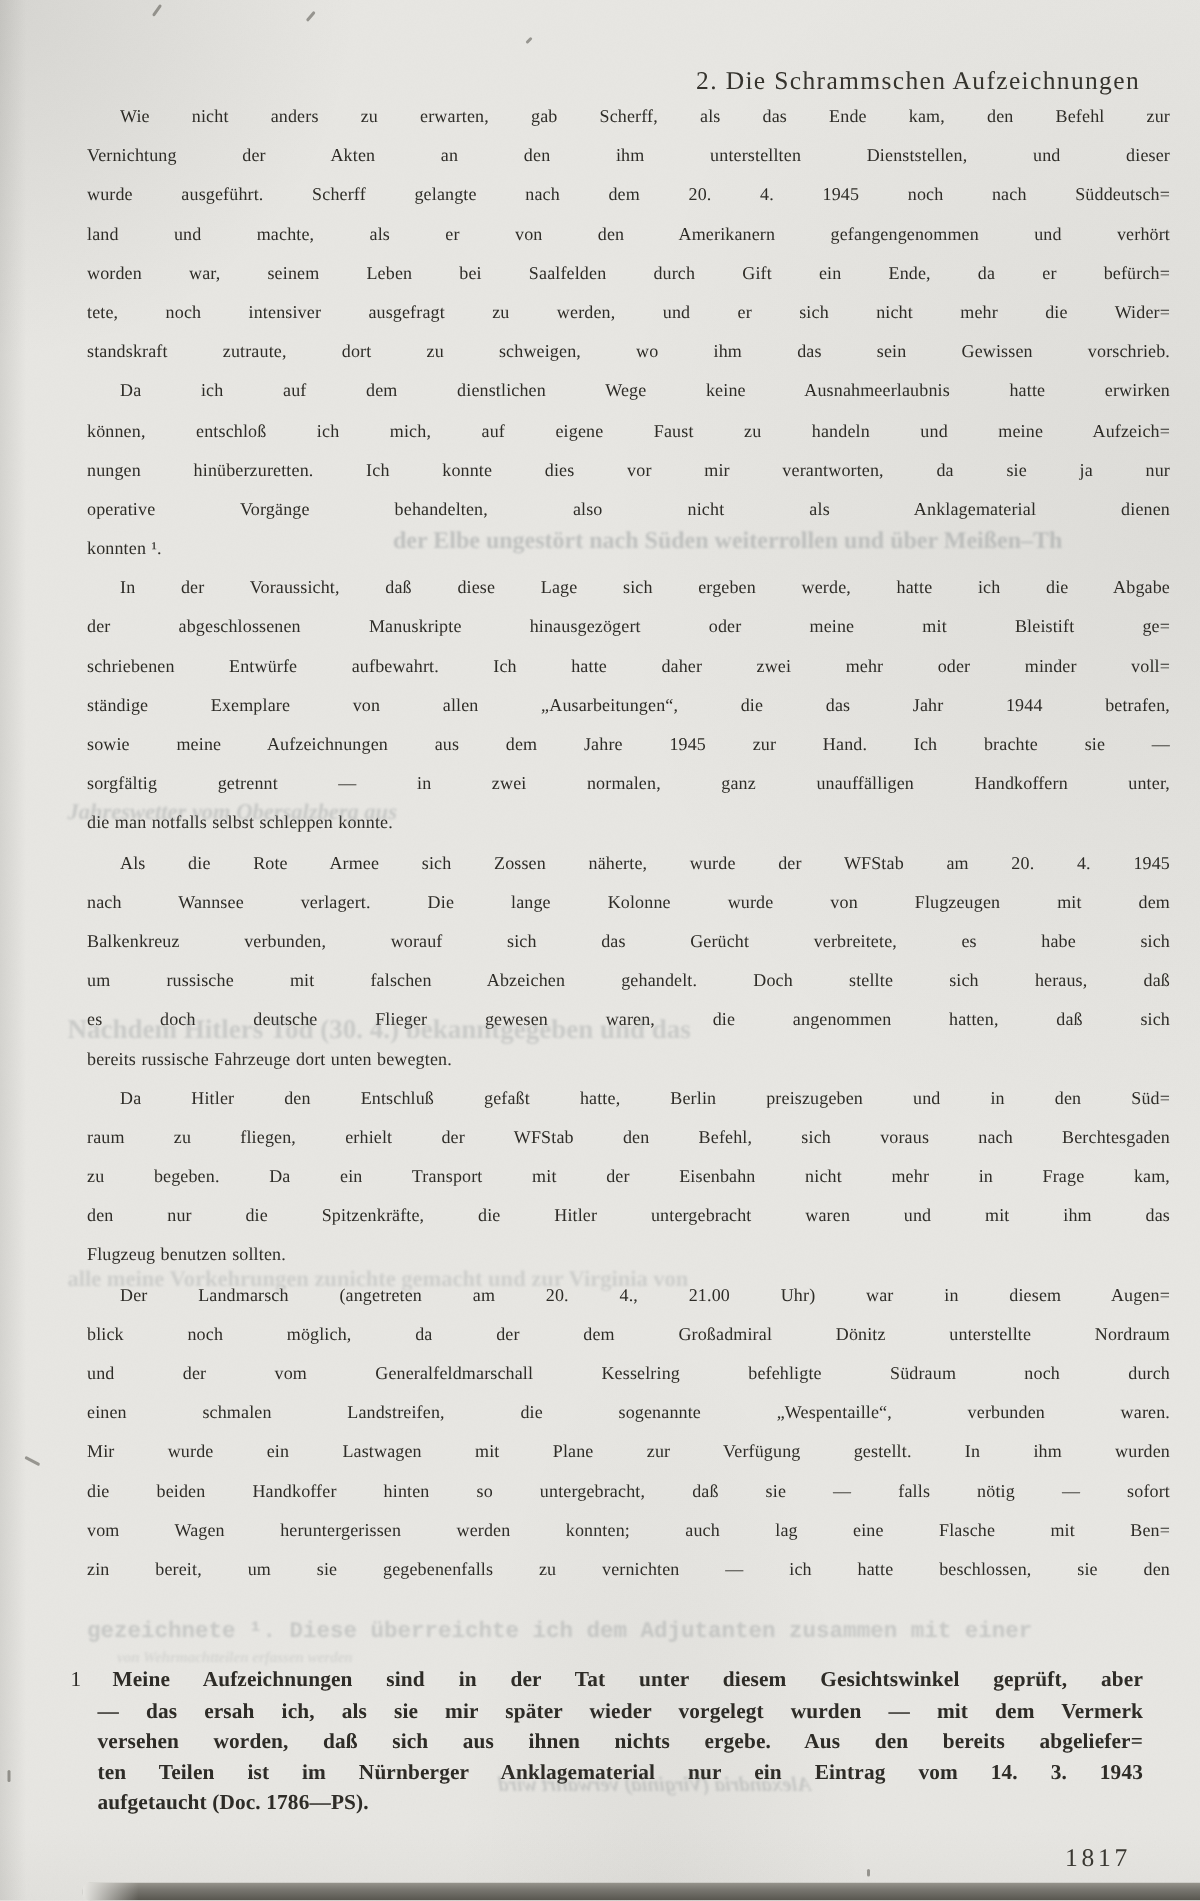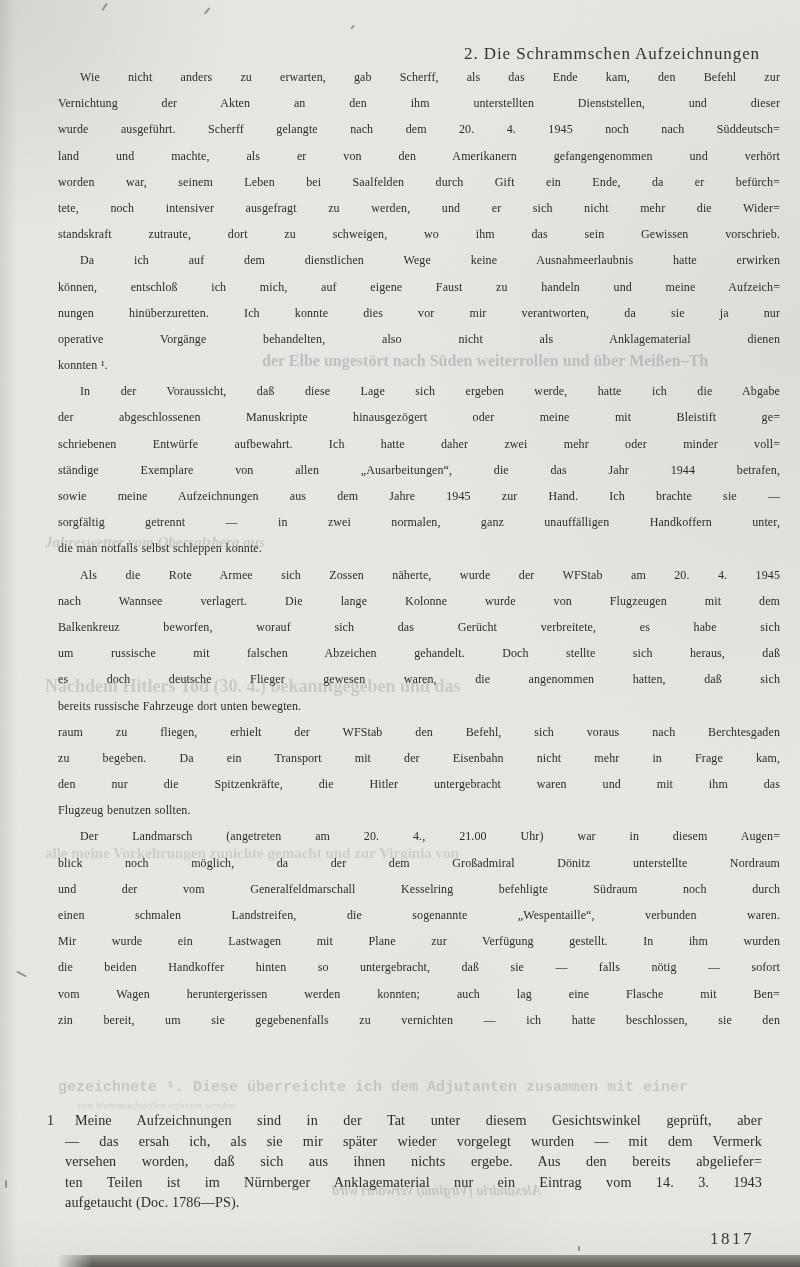--- a/index.html
+++ b/index.html
@@ -52,21 +52,21 @@
   .footnote{
     position:absolute;left:47px;top:1110px;width:715px;
     font-size:14.2px;line-height:20.6px;letter-spacing:.1px;
   }
   .fn-marker{
     position:absolute;left:0;top:0;
     data-x:0;
   }
   .fn-line{
     padding-left:18px;height:20.6px;
-    text-align:justify;text-align-last:justify;text-justify:inter-word;
+    text-align:justify;text-align-last:justify;text-justify:inter-word;font-weight:bold;
   }
   .fn-line.fn-first{text-indent:10px;}
   .fn-line.short{text-align-last:left;}
 
   .page-number{
     position:absolute;top:1229px;right:46px;
     font-size:17px;letter-spacing:2.5px;color:#3a3832;
   }
 
   .bleed{
@@ -133,26 +133,27 @@
         <div class="line">der abgeschlossenen Manuskripte hinausgezögert oder meine mit Bleistift ge=</div>
         <div class="line">schriebenen Entwürfe aufbewahrt. Ich hatte daher zwei mehr oder minder voll=</div>
         <div class="line">ständige Exemplare von allen „Ausarbeitungen“, die das Jahr 1944 betrafen,</div>
         <div class="line">sowie meine Aufzeichnungen aus dem Jahre 1945 zur Hand. Ich brachte sie —</div>
         <div class="line">sorgfältig getrennt — in zwei normalen, ganz unauffälligen Handkoffern unter,</div>
         <div class="line short">die man notfalls selbst schleppen konnte.</div>
       </div>
       <div>
         <div class="line first">Als die Rote Armee sich Zossen näherte, wurde der WFStab am 20. 4. 1945</div>
         <div class="line">nach Wannsee verlagert. Die lange Kolonne wurde von Flugzeugen mit dem</div>
-        <div class="line">Balkenkreuz beworfen, worauf sich das Gerücht verbreitete, es habe sich</div>
+        <div class="line">Balkenkreuz verbunden, worauf sich das Gerücht verbreitete, es habe sich</div>
         <div class="line">um russische mit falschen Abzeichen gehandelt. Doch stellte sich heraus, daß</div>
         <div class="line">es doch deutsche Flieger gewesen waren, die angenommen hatten, daß sich</div>
         <div class="line short">bereits russische Fahrzeuge dort unten bewegten.</div>
       </div>
       <div>
+        <div class="line first">Da Hitler den Entschluß gefaßt hatte, Berlin preiszugeben und in den Süd=</div>
         <div class="line">raum zu fliegen, erhielt der WFStab den Befehl, sich voraus nach Berchtesgaden</div>
         <div class="line">zu begeben. Da ein Transport mit der Eisenbahn nicht mehr in Frage kam,</div>
         <div class="line">den nur die Spitzenkräfte, die Hitler untergebracht waren und mit ihm das</div>
         <div class="line short">Flugzeug benutzen sollten.</div>
       </div>
       <div>
         <div class="line first">Der Landmarsch (angetreten am 20. 4., 21.00 Uhr) war in diesem Augen=</div>
         <div class="line">blick noch möglich, da der dem Großadmiral Dönitz unterstellte Nordraum</div>
         <div class="line">und der vom Generalfeldmarschall Kesselring befehligte Südraum noch durch</div>
         <div class="line">einen schmalen Landstreifen, die sogenannte „Wespentaille“, verbunden waren.</div>

